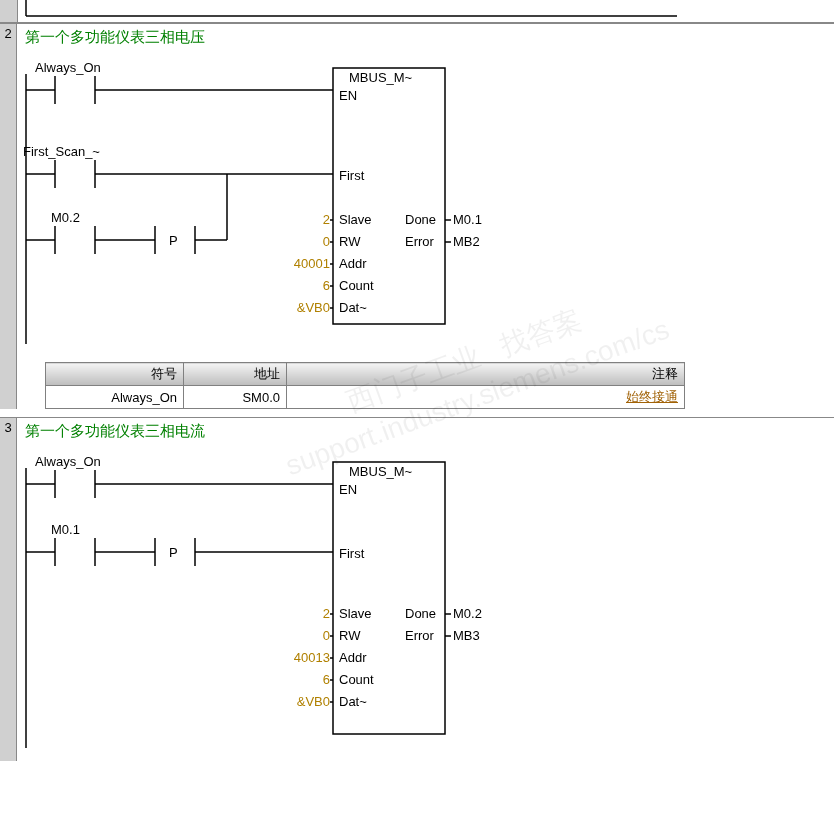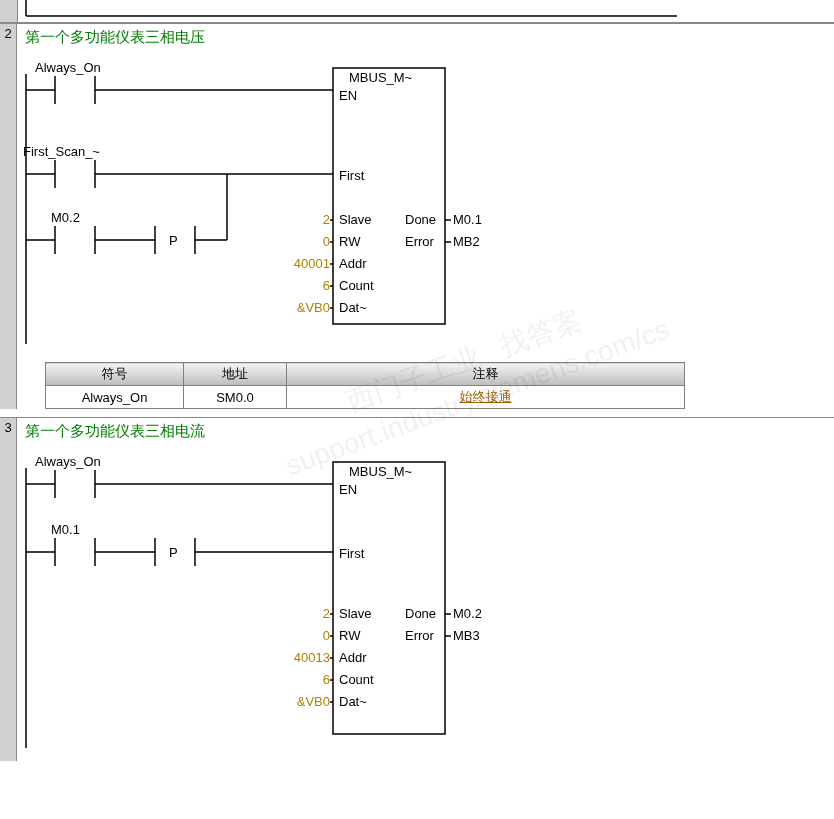--- a/index.html
+++ b/index.html
@@ -11,21 +11,21 @@
   }
   svg text{font-family:Arial,"Microsoft YaHei",sans-serif;}
   .net-title{fill:#008000;font-size:15px;}
   .contact-label{fill:#000;font-size:13px;}
   .param-num{fill:#b08000;font-size:13px;text-anchor:end;}
   .port-label{fill:#000;font-size:13px;}
   .out-addr{fill:#000;font-size:13px;}
   .lad-line{stroke:#000;stroke-width:1.5;fill:none;}
   .box{stroke:#000;stroke-width:1.5;fill:#fff;}
   .sym-table{border-collapse:collapse;width:640px;margin-left:28px;margin-top:0;margin-bottom:8px;}
-  .sym-table th,.sym-table td{border:1px solid #808080;padding:2px 6px;font-size:13px;text-align:center;}
+  .sym-table th,.sym-table td{border:1px solid #808080;padding:2px 6px;font-size:13px;text-align:right;}
   .sym-table th{
     background:linear-gradient(#f4f4f4,#bdbdbd);
     font-weight:normal;
   }
   .sym-table td.cmt{color:#a16207;text-decoration:underline;}
   .net-wrap{position:relative;border-top:1px solid #888;}
   .net-num{
     position:absolute;left:0;top:0;width:17px;height:100%;
     background:#d0d0d0;border-right:1px solid #888;
     font-size:13px;color:#000;text-align:center;padding-top:2px;

